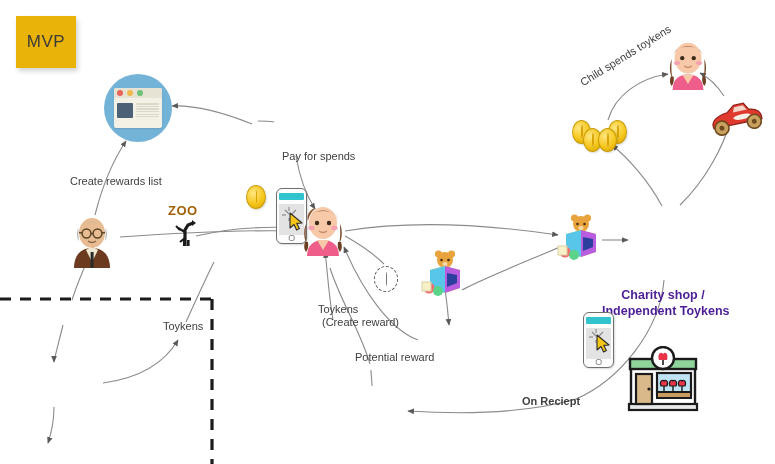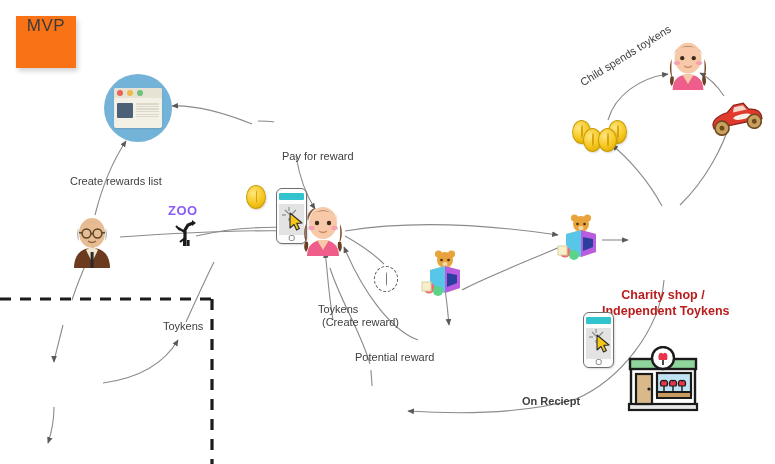--- a/index.html
+++ b/index.html
@@ -3,25 +3,25 @@
 <meta charset="utf-8">
 <style>
   html,body{margin:0;padding:0;background:#ffffff;}
   body{width:775px;height:464px;position:relative;overflow:hidden;
        font-family:"Liberation Sans","DejaVu Sans",sans-serif;color:#3a3a3a;}
   #canvas{position:absolute;inset:0;width:775px;height:464px;}
   svg.edges{position:absolute;left:0;top:0;width:775px;height:464px;overflow:visible;}
   .node{position:absolute;}
   .lbl{position:absolute;font-size:11px;color:#404040;white-space:nowrap;line-height:1.25;}
   .lbl.center{text-align:center;}
-  .bold{font-weight:bold;font-size:12.5px;color:#b91c1c;}
-
-  
-  .sticky{width:60px;height:52px;background:#f97316;box-shadow:2px 3px 5px rgba(0,0,0,.18);
-          display:flex;justify-content:center;}
+  .bold{font-weight:bold;font-size:12.5px;color:#4c1d95;}
+
+  
+  .sticky{width:60px;height:52px;background:#eab308;box-shadow:2px 3px 5px rgba(0,0,0,.18);
+          display:flex;align-items:center;justify-content:center;}
   .sticky span{font-size:17px;color:#3b3b3b;letter-spacing:.5px;}
 
   
   .bw{position:relative;border-radius:50%;background:#74b3d8;display:block;}
   .bw .win{position:absolute;background:#f3f0e6;border-radius:2px;overflow:hidden;
            box-shadow:0 1px 2px rgba(0,0,0,.12);}
   .bw .bar{height:26%;background:#e6e2d4;display:flex;align-items:center;gap:9%;padding-left:8%;}
   .bw .dot{width:13%;aspect-ratio:1;border-radius:50%;}
   .bw .body{display:flex;padding:9% 8%;gap:7%;height:60%;box-sizing:border-box;}
   .bw .thumb{width:38%;background:#4c6076;border-radius:1px;}
@@ -39,21 +39,21 @@
 
   
   .phone{background:#fdfdfd;border:1.5px solid #6f6f6f;border-radius:6px;position:relative;
          box-shadow:1px 1px 2px rgba(0,0,0,.15);}
   .phone .top{height:13%;background:#31c4cf;margin:14% 7% 0;border-radius:1px;}
   .phone .scr{position:absolute;left:7%;right:7%;top:28%;bottom:14%;background:#e3e3e3;}
   .phone .home{position:absolute;left:50%;bottom:3%;transform:translateX(-50%);
          width:16%;aspect-ratio:1;border:1px solid #8b8b8b;border-radius:2px;}
 
   
-  .zoo-txt{font-weight:bold;font-size:13px;color:#8b5cf6;letter-spacing:.5px;}
+  .zoo-txt{font-weight:bold;font-size:13px;color:#a16207;letter-spacing:.5px;}
 
   
   .shop{position:relative;}
 </style>
 </head>
 <body>
 
 <div id="canvas">
 
   <svg class="edges" viewBox="0 0 775 464">
@@ -136,21 +136,21 @@
           <path d="M5,2 L5,-2"></path>
           <path d="M8,5 L12,1"></path>
         <path d="M2,6 L-2,6"></path>
           <path d="M5,9 L5,12"></path>
       </g>
     </svg>
     <svg style="position:absolute;left:13px;top:24px;width:18px;height:20px;overflow:visible">
       <path d="M0,0 L0,15 L4,11.5 L6.6,17 L9.4,15.6 L6.8,10.4 L12,10 Z" fill="#f5c518" stroke="#2b2b2b" stroke-width="1.1" stroke-linejoin="round"></path>
     </svg>
   </div>
-  <div class="lbl" style="left:282px;top:150px;">Pay for reward</div>
+  <div class="lbl" style="left:282px;top:150px;">Pay for spends</div>
 
   <div class="node" style="left:68px;top:212px;width:48px;height:56px;">
     <svg viewBox="0 0 48 56" width="48" height="56">
       <path d="M6,56 C6,42 14,36 24,36 C34,36 42,42 42,56 Z" fill="#6b3a1f"></path>
       <path d="M18,38 L24,50 L30,38 L27,36 L21,36 Z" fill="#efe7d2"></path>
       <rect x="22.6" y="40" width="3" height="16" fill="#2a2a2a"></rect>
       <ellipse cx="24" cy="21" rx="13" ry="15" fill="#e8bc92"></ellipse>
       <path d="M11,18 C11,7 37,7 37,18 C37,13 32,10 24,10 C16,10 11,13 11,18 Z" fill="#9e9e9e"></path>
       <path d="M10.5,16 C8,20 9,27 11,29 C10,24 10.5,19 10.5,16 Z" fill="#b5b5b5"></path>
       <path d="M37.5,16 C40,20 39,27 37,29 C38,24 37.5,19 37.5,16 Z" fill="#b5b5b5"></path>

